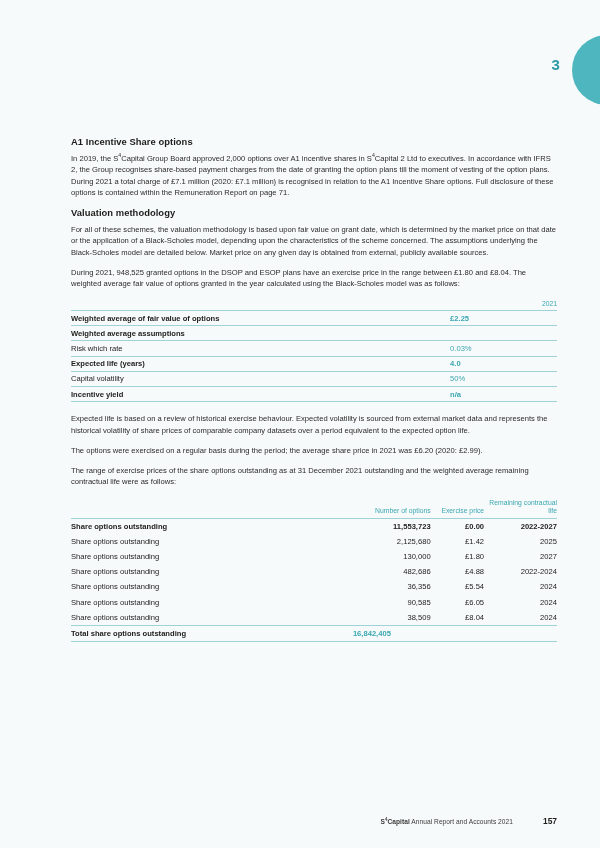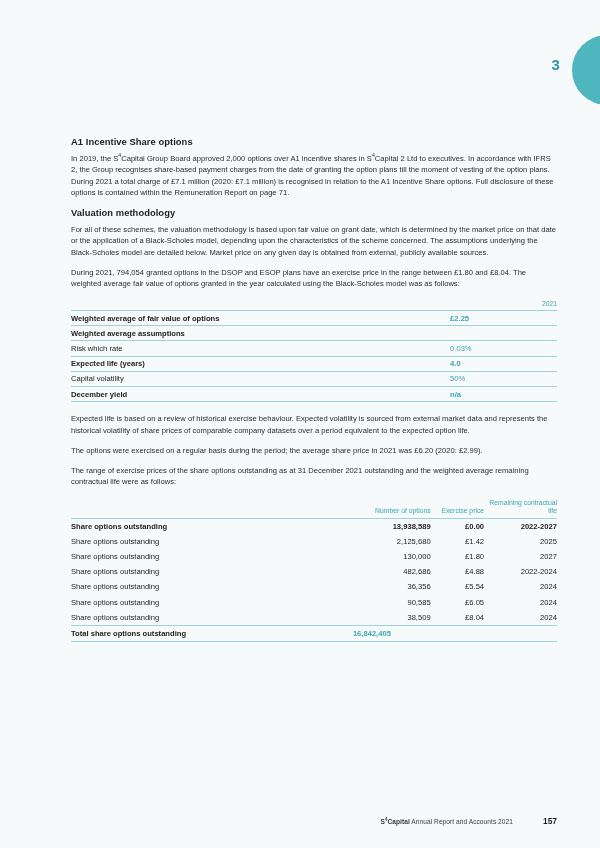--- a/index.html
+++ b/index.html
@@ -157,21 +157,21 @@
 
 <div class="page">
 
   <h2 class="section-heading">A1 Incentive Share options</h2>
   <p class="body">
     In 2019, the S<sup>4</sup>Capital Group Board approved 2,000 options over A1 incentive shares in S<sup>4</sup>Capital 2 Ltd to executives. In accordance with IFRS 2, the Group recognises share-based payment charges from the date of granting the option plans till the moment of vesting of the option plans. During 2021 a total charge of £7.1 million (2020: £7.1 million) is recognised in relation to the A1 Incentive Share options. Full disclosure of these options is contained within the Remuneration Report on page 71.
   </p>
 
   <h2 class="section-heading spaced">Valuation methodology</h2>
   <p class="body">For all of these schemes, the valuation methodology is based upon fair value on grant date, which is determined by the market price on that date or the application of a Black-Scholes model, depending upon the characteristics of the scheme concerned. The assumptions underlying the Black-Scholes model are detailed below. Market price on any given day is obtained from external, publicly available sources.</p>
-  <p class="body">During 2021, 794,054 granted options in the DSOP and ESOP plans have an exercise price in the range between £1.80 and £8.04. The weighted average fair value of options granted in the year calculated using the Black-Scholes model was as follows:</p>
+  <p class="body">During 2021, 948,525 granted options in the DSOP and ESOP plans have an exercise price in the range between £1.80 and £8.04. The weighted average fair value of options granted in the year calculated using the Black-Scholes model was as follows:</p>
 
   <table class="assumptions">
     <colgroup>
       <col class="c-assum-label">
         <col class="c-assum-val">
     </colgroup>
     <thead>
       <tr class="thead-year">
         <th></th>
         <th>2021</th>
@@ -192,21 +192,21 @@
       </tr>
       <tr class="bold">
         <td class="label">Expected life (years)</td>
         <td class="val">4.0</td>
       </tr>
       <tr>
         <td class="label">Capital volatility</td>
         <td class="val">50%</td>
       </tr>
       <tr class="bold">
-        <td class="label">December yield</td>
+        <td class="label">Incentive yield</td>
         <td class="val">n/a</td>
       </tr>
     </tbody>
   </table>
 
   <p class="body">Expected life is based on a review of historical exercise behaviour. Expected volatility is sourced from external market data and represents the historical volatility of share prices of comparable company datasets over a period equivalent to the expected option life.</p>
   <p class="body">The options were exercised on a regular basis during the period; the average share price in 2021 was £6.20 (2020: £2.99).</p>
   <p class="body tight">The range of exercise prices of the share options outstanding as at 31 December 2021 outstanding and the weighted average remaining contractual life were as follows:</p>
 
   <table class="options">
@@ -220,21 +220,21 @@
       <tr class="thead-multi">
         <th></th>
         <th>Number of options</th>
         <th>Exercise price</th>
         <th>Remaining contractual life</th>
       </tr>
     </thead>
     <tbody>
       <tr class="bold">
         <td class="label">Share options outstanding</td>
-        <td class="num">13,938,589</td>
+        <td class="num">11,553,723</td>
         <td class="num">£0.00</td>
         <td class="num">2022-2027</td>
       </tr>
       <tr>
         <td class="label">Share options outstanding</td>
         <td class="num">2,125,680</td>
         <td class="num">£1.42</td>
         <td class="num">2025</td>
       </tr>
       <tr>

